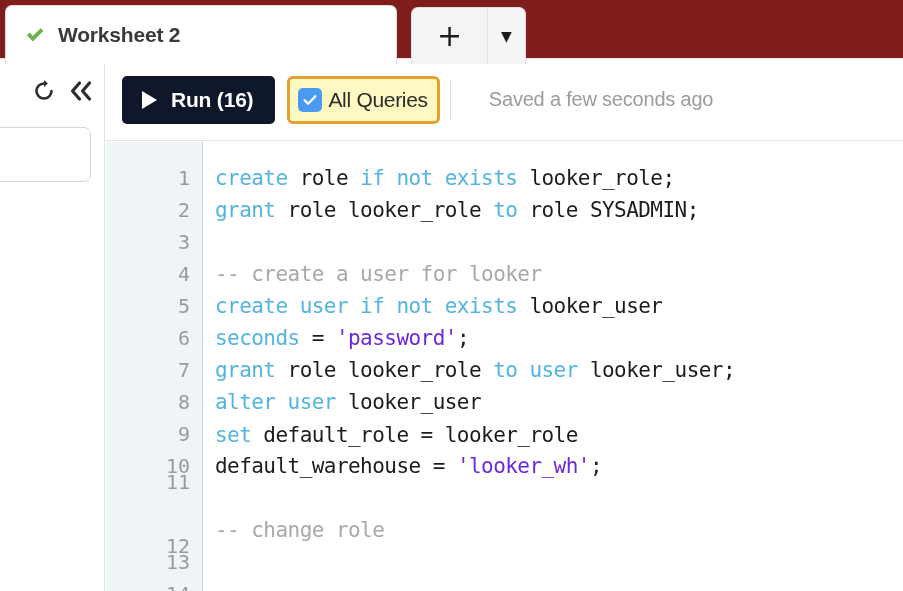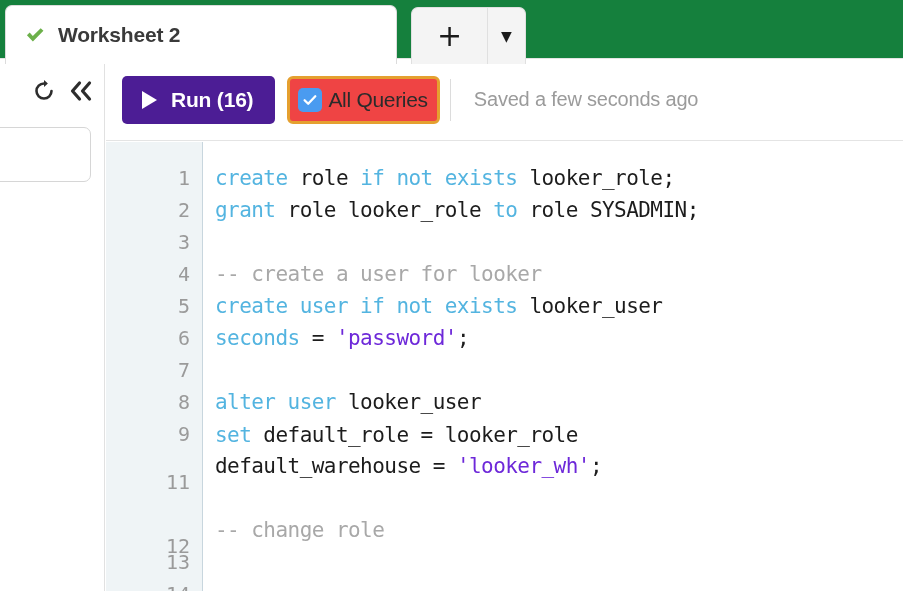--- a/index.html
+++ b/index.html
@@ -18,21 +18,21 @@
     width: 903px;
     height: 591px;
     background: #ffffff;
   }
 
   
   .tabstrip {
     position: absolute;
     left: 0; top: 0;
     width: 903px; height: 59px;
-    background: #15803d;
+    background: #7f1d1d;
     border-bottom: 1px solid #e4e4e4;
   }
 
   .tab {
     position: absolute;
     left: 5px; top: 5px;
     width: 392px; height: 59px;
     background: #ffffff;
     border: 1px solid #dcdcdc;
     border-bottom: none;
@@ -143,21 +143,21 @@
     width: 797px; height: 82px;
     background: #ffffff;
     border-bottom: 1px solid #e4e4e4;
     display: flex;
     align-items: center;
     padding-left: 16px;
   }
 
   .run-button {
     height: 48px;
-    background: #4c1d95;
+    background: #0f172a;
     border: none;
     border-radius: 5px;
     color: #ffffff;
     font-size: 21px;
     font-weight: bold;
     font-family: "Liberation Sans", sans-serif;
     display: flex;
     align-items: center;
     padding: 0 22px 0 20px;
     cursor: pointer;
@@ -170,21 +170,21 @@
     border-top: 9px solid transparent;
     border-bottom: 9px solid transparent;
     margin-right: 14px;
   }
 
   .allq-wrap {
     margin-left: 12px;
     height: 48px;
     border: 3px solid #e5a02f;
     border-radius: 6px;
-    background: #ef4444;
+    background: #fef9c3;
     display: flex;
     align-items: center;
     padding: 0 9px 0 8px;
     cursor: pointer;
   }
   .allq-box {
     width: 24px; height: 24px;
     border-radius: 5px;
     background: #4a9bf0;
     display: flex;
@@ -200,21 +200,21 @@
     letter-spacing: -0.3px;
   }
 
   .tb-divider {
     width: 1px; height: 42px;
     background: #dcdcdc;
     margin-left: 10px;
   }
 
   .saved-text {
-    margin-left: 23px;
+    margin-left: 38px;
     font-size: 20px;
     color: #9b9b9b;
     white-space: nowrap;
     letter-spacing: -0.2px;
   }
 
   
   .editor {
     position: absolute;
     left: 106px; top: 142px;
@@ -334,32 +334,34 @@
     <div class="gutter">
         <div class="gutter-num" style="top: 20px;">1</div>
         <div class="gutter-num" style="top: 52px;">2</div>
         <div class="gutter-num" style="top: 84px;">3</div>
         <div class="gutter-num" style="top: 116px;">4</div>
         <div class="gutter-num" style="top: 148px;">5</div>
         <div class="gutter-num" style="top: 180px;">6</div>
         <div class="gutter-num" style="top: 212px;">7</div>
         <div class="gutter-num" style="top: 244px;">8</div>
         <div class="gutter-num" style="top: 276px;">9</div>
+        <div class="gutter-num" style="top: 308px;">10</div>
         <div class="gutter-num" style="top: 324px;">11</div>
         <div class="gutter-num" style="top: 388px;">12</div>
         <div class="gutter-num" style="top: 404px;">13</div>
         <div class="gutter-num" style="top: 436px;">14</div>
       </div>
     <div class="codearea">
         <div class="codeline" style="top: 52px;"><span class="kw">grant</span><span class="pl"> role looker_role </span><span class="kw">to</span><span class="pl"> role SYSADMIN;</span></div>
         <div class="codeline" style="top: 20px;"><span class="kw">create</span><span class="pl"> role </span><span class="kw">if not exists</span><span class="pl"> looker_role;</span></div>
         <div class="codeline" style="top: 84px;"></div>
         <div class="codeline" style="top: 116px;"><span class="cmt">-- create a user for looker</span></div>
         <div class="codeline" style="top: 148px;"><span class="kw">create user if not exists</span><span class="pl"> looker_user</span></div>
         <div class="codeline" style="top: 180px;"><span class="kw">seconds</span><span class="pl"> = </span><span class="str">'password'</span><span class="pl">;</span></div>
+        <div class="codeline" style="top: 212px;"><span class="kw">grant</span><span class="pl"> role looker_role </span><span class="kw">to user</span><span class="pl"> looker_user;</span></div>
         <div class="codeline" style="top: 244px;"><span class="kw">alter user</span><span class="pl"> looker_user</span></div>
         <div class="codeline" style="top: 277px;"><span class="kw">set</span><span class="pl"> default_role = looker_role</span></div>
         <div class="codeline" style="top: 308px;"><span class="pl">default_warehouse = </span><span class="str">'looker_wh'</span><span class="pl">;</span></div>
         <div class="codeline" style="top: 340px;"></div>
         <div class="codeline" style="top: 372px;"><span class="cmt">-- change role</span></div>
         <div class="codeline" style="top: 436px;"></div>
       </div>
   </div>
 
 </div>

